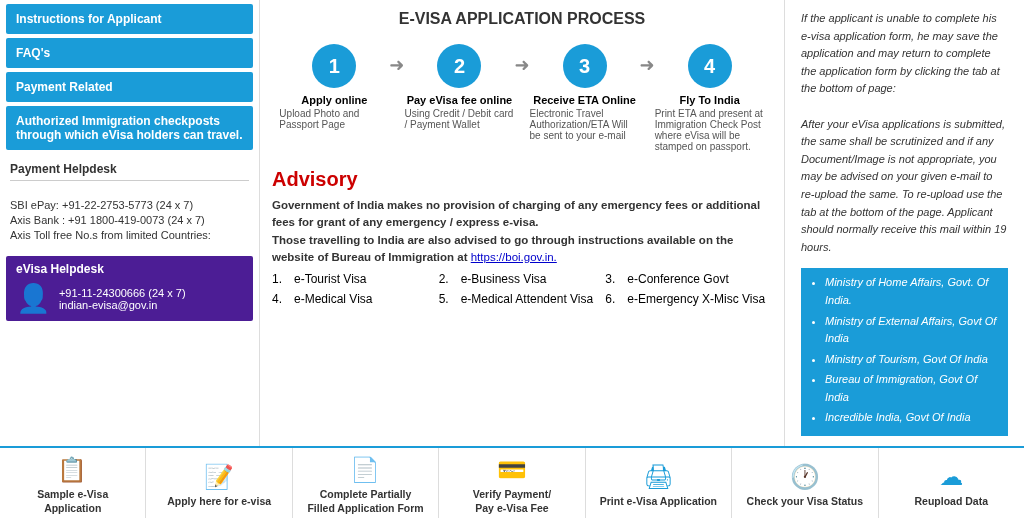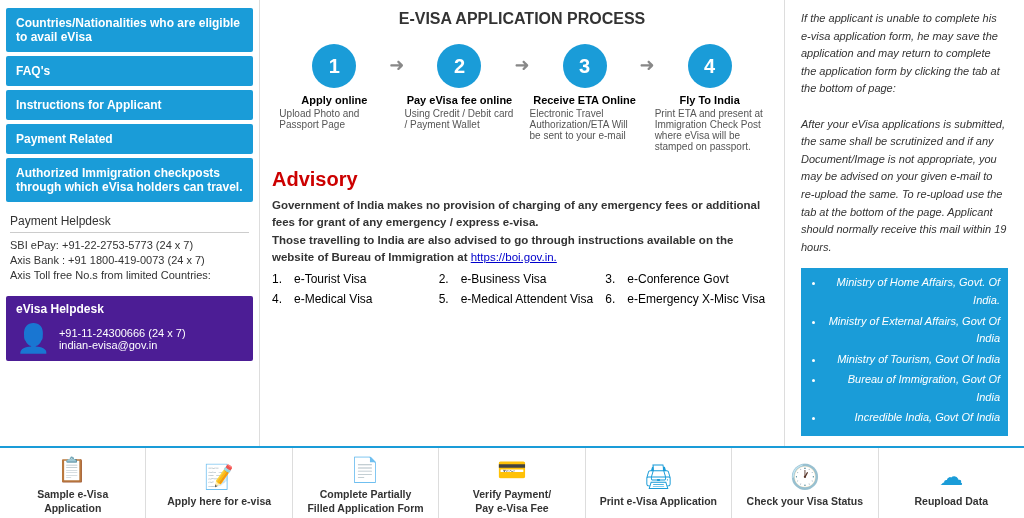--- a/index.html
+++ b/index.html
@@ -16,21 +16,21 @@
       background: #1a9cd8;
       color: #fff;
       padding: 8px 10px;
       margin: 4px 6px;
       font-size: 12px;
       font-weight: bold;
       cursor: pointer;
       border-radius: 2px;
     }
     .payment-section { padding: 8px 10px; }
-    .payment-section .payment-title { font-weight: normal; font-size: 12px; color: #333; border-bottom: 1px solid #ccc; padding-bottom: 4px; margin-bottom: 6px; }
+    .payment-section .payment-title { font-weight: bold; font-size: 12px; color: #333; border-bottom: 1px solid #ccc; padding-bottom: 4px; margin-bottom: 18px; }
     .payment-section p { font-size: 11px; color: #333; margin-bottom: 3px; }
     .helpdesk-section { background: #4c1d95; padding: 6px 10px; margin: 4px 6px; border-radius: 2px; }
     .helpdesk-title { color: #fff; font-weight: bold; font-size: 12px; margin-bottom: 6px; }
     .helpdesk-inner { display: flex; align-items: center; gap: 8px; }
     .helpdesk-icon { font-size: 28px; color: #fff; }
     .helpdesk-text { color: #fff; font-size: 11px; }
 
     
     .center-content { flex: 1; padding: 10px 12px; }
     .process-title { text-align: center; font-size: 16px; font-weight: bold; color: #333; margin-bottom: 16px; }
@@ -53,21 +53,21 @@
     .advisory-text { font-size: 11.5px; color: #333; line-height: 1.5; }
     .advisory-text .bold { font-weight: bold; }
     .advisory-link { color: #0000cc; }
 
     .categories-title { font-size: 13px; font-weight: bold; color: #333; margin-top: 10px; margin-bottom: 8px; }
 
     
     .right-info { width: 240px; background: #fff; border-left: 1px solid #ddd; padding: 10px 16px; font-size: 11px; color: #333; line-height: 1.6; flex-shrink: 0; font-style: italic; }
     .useful-links-box { background: #1a9cd8; color: #fff; padding: 6px 8px; margin-top: 12px; }
     .useful-links-title { font-weight: bold; font-size: 12px; margin-bottom: 6px; }
-    .useful-links-list { list-style: disc; padding-left: 16px; text-align: right; }
+    .useful-links-list { list-style: disc; padding-left: 16px; }
     .useful-links-list li { font-size: 11px; color: #fff; margin-bottom: 3px; cursor: pointer; }
 
     
     .bottom-nav { display: flex; flex-direction: row; border-top: 2px solid #1a9cd8; background: #fff; }
     .nav-item {
       flex: 1; display: flex; flex-direction: column; align-items: center; justify-content: center;
       padding: 8px 4px; border-right: 1px solid #ddd; cursor: pointer; min-height: 75px;
     }
     .nav-item:last-child { border-right: none; }
     .nav-icon { font-size: 24px; margin-bottom: 4px; color: #1a9cd8; }
@@ -81,28 +81,25 @@
     .visa-num { min-width: 18px; }
   </style>
 </head>
 <body>
 
 <div class="main-container">
 
   <div class="top-row">
 
     <div class="sidebar">
-      <div class="sidebar-item" style="margin-top:8px;">
-        <span>Countries/Nationalities who are eligible to avail eVisa</span>
+      <div class="sidebar-item">
+        <span>Instructions for Applicant</span>
       </div>
       <div class="sidebar-item">
         <span>FAQ's</span>
-      </div>
-      <div class="sidebar-item">
-        <span>Instructions for Applicant</span>
       </div>
       <div class="sidebar-item">
         <span>Payment Related</span>
       </div>
       <div class="sidebar-item">
         <span>Authorized Immigration checkposts through which eVisa holders can travel.</span>
       </div>
 
       <div class="payment-section">
         <div class="payment-title">Payment Helpdesk</div>

